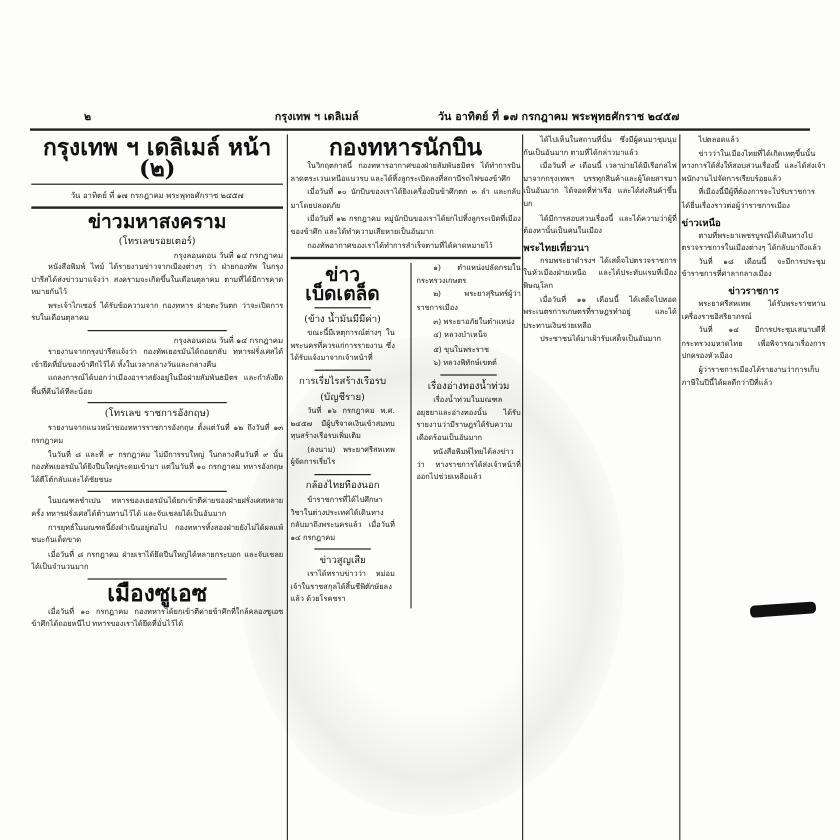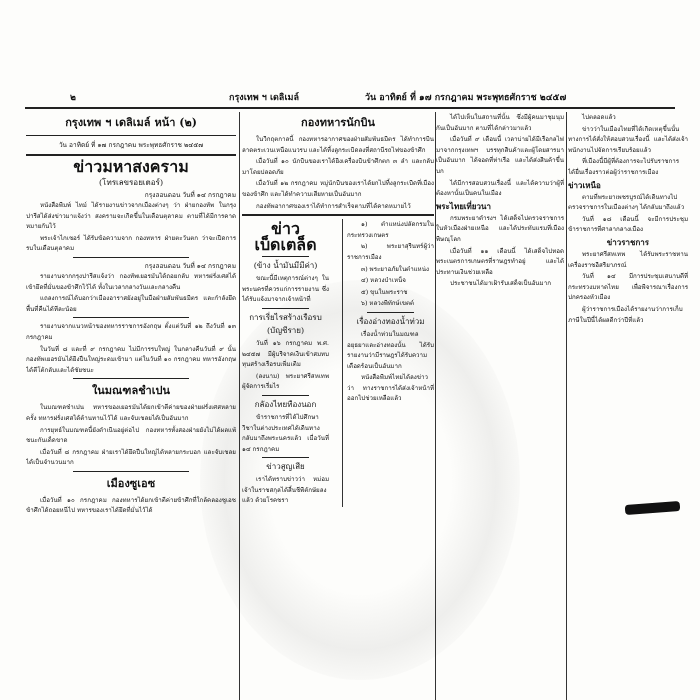--- a/index.html
+++ b/index.html
@@ -9,21 +9,21 @@
     background:radial-gradient(ellipse at center, rgba(0,0,0,0.0) 40%, rgba(0,0,0,0.06) 60%, rgba(0,0,0,0.0) 75%);pointer-events:none;}
   .masthead{position:absolute;top:90px;left:30px;width:670px;height:14px;font-size:9px;display:flex;align-items:center;}
   .masthead span{position:absolute;white-space:nowrap;font-weight:bold;}
   .mh-rule{position:absolute;top:107px;left:25px;width:650px;height:2px;background:#222;}
   .col{position:absolute;top:112px;overflow:hidden;font-size:6.2px;line-height:10.6px;text-align:justify;}
   .col1{left:26px;width:210px;height:588px;}
   .col2{left:242px;width:192px;height:588px;}
   .col3{left:436px;width:128px;height:588px;}
   .col4{left:568px;width:120px;height:588px;}
   .vrule{position:absolute;top:112px;width:1px;height:588px;background:#333;}
-  .h-big{font-size:11px;font-weight:bold;text-align:center;line-height:18px;margin:2px 0;}
+  .h-big{font-size:19px;font-weight:bold;text-align:center;line-height:18px;margin:2px 0;}
   .h-mid{font-size:16px;font-weight:bold;text-align:center;line-height:16px;margin:2px 0;}
   .h-sub{font-size:8px;text-align:center;line-height:12px;margin:1px 0;}
   .dateline{font-size:6.5px;text-align:right;line-height:10px;}
   .rule{height:1px;background:#222;margin:3px auto;}
   .rule.short{width:55%;}
   .rule.full{width:100%;}
   .rule.thick{height:2px;}
   p{margin:0 0 1px 0;text-indent:14px;}
   .box-left{border-right:1px solid #333;}
   .subgrid{display:flex;gap:4px;}
@@ -53,25 +53,25 @@
     <div class="h-sub">(โทรเลขรอยเตอร์)</div>
     <div class="dateline">กรุงลอนดอน วันที่ ๑๔ กรกฎาคม</div>
     <p>หนังสือพิมพ์ ไทม์ ได้รายงานข่าวจากเมืองต่างๆ ว่า ฝ่ายกองทัพ ในกรุงปารีสได้ส่งข่าวมาแจ้งว่า สงครามจะเกิดขึ้นในเดือนตุลาคม ตามที่ได้มีการคาดหมายกันไว้</p>
     <p>พระเจ้าไกเซอร์ ได้รับข้อความจาก กองทหาร ฝ่ายตะวันตก ว่าจะเปิดการรบในเดือนตุลาคม</p>
     <div class="rule short"></div>
 
     <div class="dateline">กรุงลอนดอน วันที่ ๑๔ กรกฎาคม</div>
     <p>รายงานจากกรุงปารีสแจ้งว่า กองทัพเยอรมันได้ถอยกลับ ทหารฝรั่งเศสได้เข้ายึดที่มั่นของข้าศึกไว้ได้ ทั้งในเวลากลางวันและกลางคืน</p>
     <p>แถลงการณ์ได้บอกว่าเมืองอาราสยังอยู่ในมือฝ่ายสัมพันธมิตร และกำลังยึดพื้นที่คืนได้ทีละน้อย</p>
     <div class="rule short"></div>
+    <div class="h-sub">(โทรเลข ราชการอังกฤษ)</div>
     <p>รายงานจากแนวหน้าของทหารราชการอังกฤษ ตั้งแต่วันที่ ๑๒ ถึงวันที่ ๑๓ กรกฎาคม</p>
     <p>ในวันที่ ๘ และที่ ๙ กรกฎาคม ไม่มีการรบใหญ่ ในกลางคืนวันที่ ๙ นั้น กองทัพเยอรมันได้ยิงปืนใหญ่ระดมเข้ามา แต่ในวันที่ ๑๐ กรกฎาคม ทหารอังกฤษได้ตีโต้กลับและได้ชัยชนะ</p>
     <div class="rule short"></div>
 
-    <div class="h-big">ในมณฑลชำเปน</div>
     <p>ในมณฑลชำเปน ทหารของเยอรมันได้ยกเข้าตีค่ายของฝ่ายฝรั่งเศสหลายครั้ง ทหารฝรั่งเศสได้ต้านทานไว้ได้ และจับเชลยได้เป็นอันมาก</p>
     <p>การยุทธ์ในมณฑลนี้ยังดำเนินอยู่ต่อไป กองทหารทั้งสองฝ่ายยังไม่ได้ผลแพ้ชนะกันเด็ดขาด</p>
     <p>เมื่อวันที่ ๘ กรกฎาคม ฝ่ายเราได้ยึดปืนใหญ่ได้หลายกระบอก และจับเชลยได้เป็นจำนวนมาก</p>
     <div class="rule short"></div>
 
     <div class="h-big">เมืองซูเอซ</div>
     <p>เมื่อวันที่ ๑๐ กรกฎาคม กองทหารได้ยกเข้าตีค่ายข้าศึกที่ใกล้คลองซูเอซ ข้าศึกได้ถอยหนีไป ทหารของเราได้ยึดที่มั่นไว้ได้</p>
   </div>
 
   <div class="vrule" style="left:239px;"></div>

